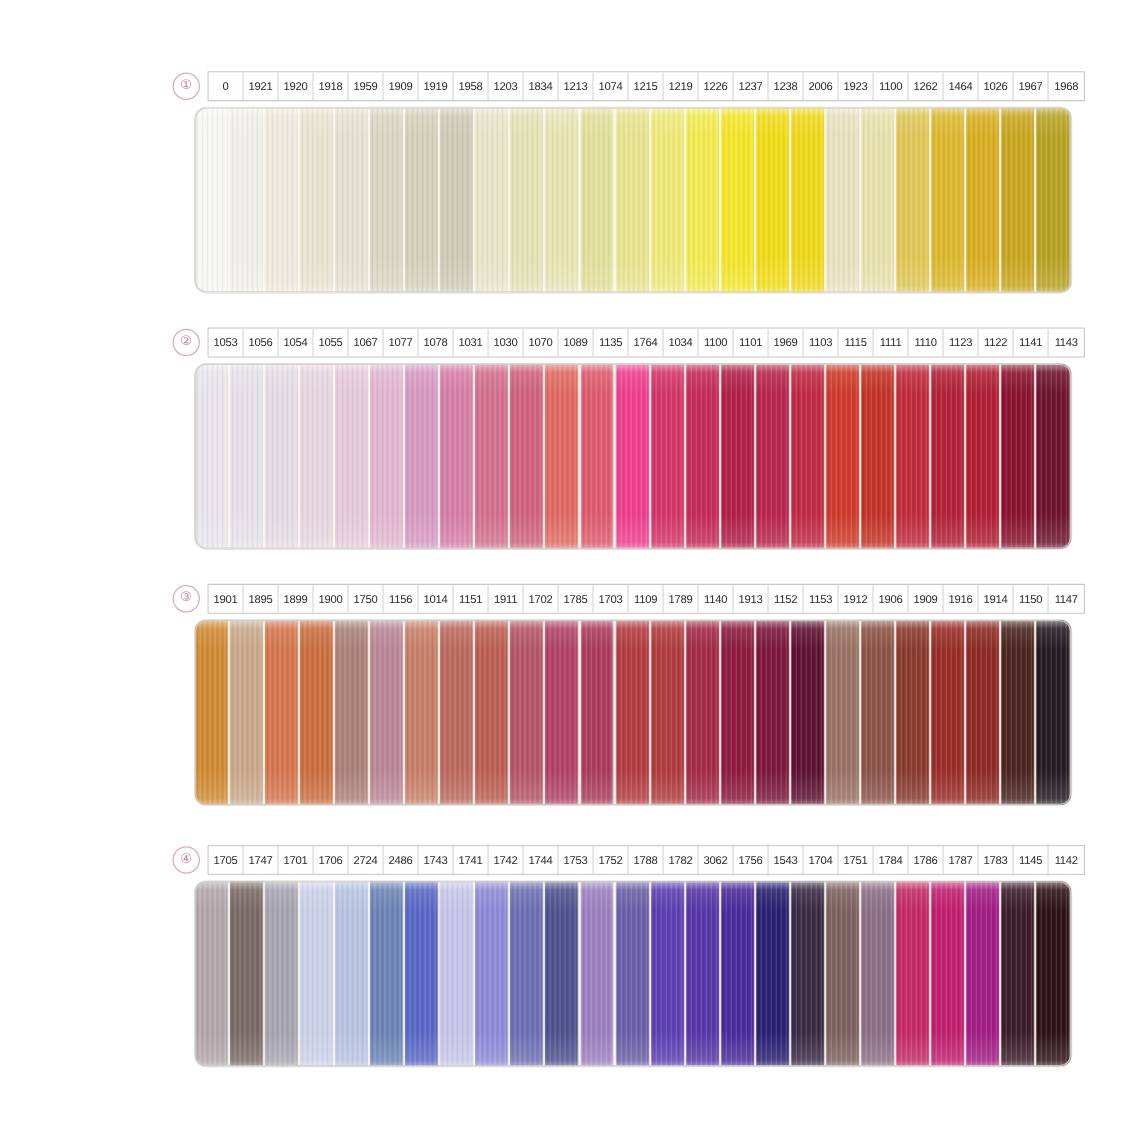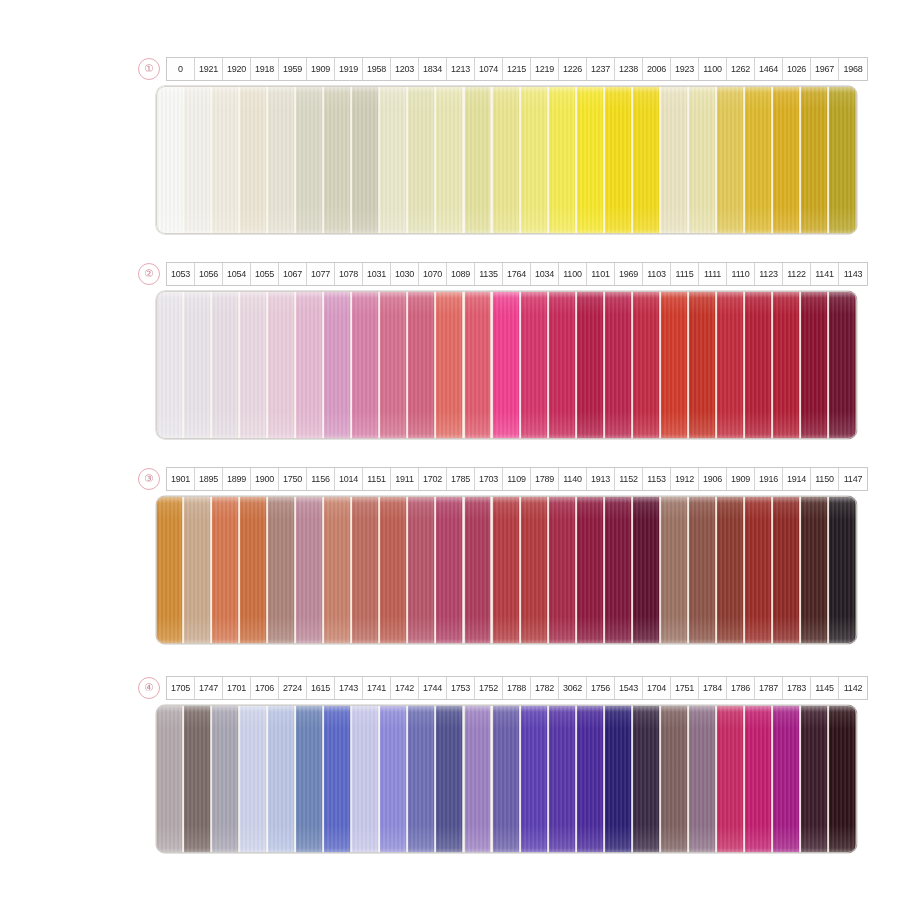--- a/index.html
+++ b/index.html
@@ -340,21 +340,21 @@
     </div>
     <div class="chart-row" style="top: 675px;">
       <div class="label-strip">
         <div class="row-marker">④</div>
         <div class="code-table">
           <div class="code-cell">1705</div>
           <div class="code-cell">1747</div>
           <div class="code-cell">1701</div>
           <div class="code-cell">1706</div>
           <div class="code-cell">2724</div>
-          <div class="code-cell">1615</div>
+          <div class="code-cell">2486</div>
           <div class="code-cell">1743</div>
           <div class="code-cell">1741</div>
           <div class="code-cell">1742</div>
           <div class="code-cell">1744</div>
           <div class="code-cell">1753</div>
           <div class="code-cell">1752</div>
           <div class="code-cell">1788</div>
           <div class="code-cell">1782</div>
           <div class="code-cell">3062</div>
           <div class="code-cell">1756</div>

